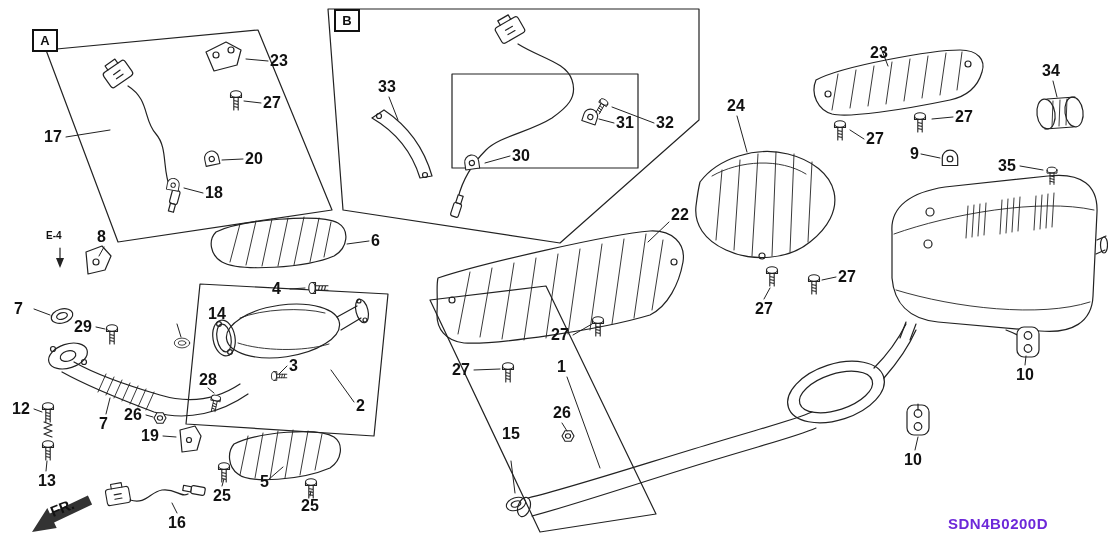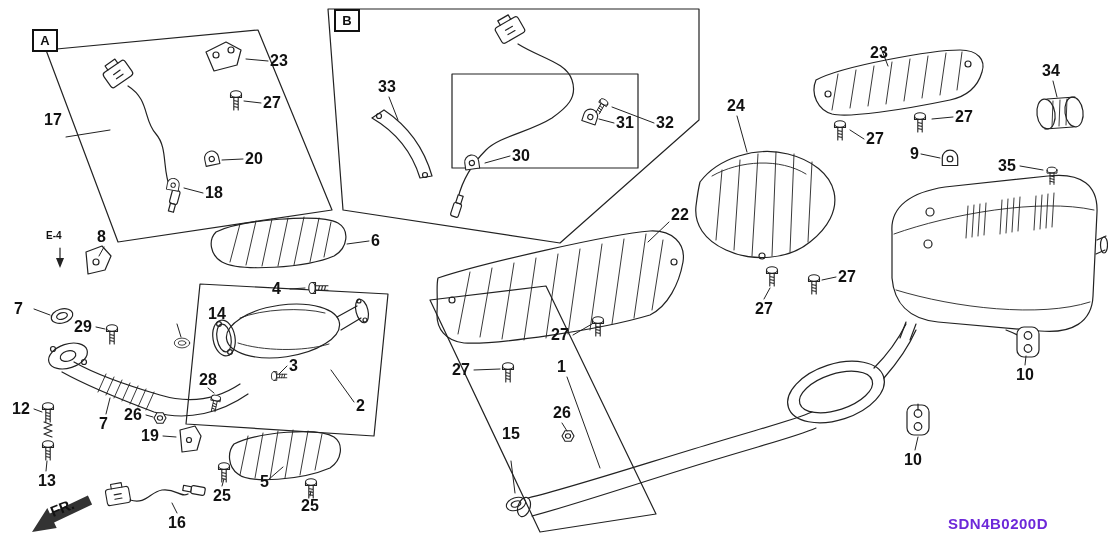--- a/index.html
+++ b/index.html
@@ -218,21 +218,21 @@
       <g stroke-width="1">
         <path d="M268,61 L246,59 M261,103 L244,101 M66,137 L110,130 M243,159 L222,160 M203,193 L184,188 M389,97 L398,120 M614,123 L599,119 M654,123 L612,107 M510,156 L485,163 M881,48 L888,66 M737,116 L747,152 M1053,81 L1057,97 M864,139 L850,130 M953,117 L932,119 M921,154 L940,158 M1020,166 L1043,170 M669,222 L648,242 M369,241 L347,244 M104,247 L99,256 M290,289 L305,288 M34,309 L50,315 M96,327 L105,329 M177,324 L181,337 M573,335 L592,324 M287,366 L279,374 M567,377 L600,468 M474,370 L500,369 M354,402 L331,370 M836,277 L822,280 M764,299 L770,288 M1025,365 L1026,356 M34,409 L42,412 M208,388 L214,393 M146,415 L153,417 M106,414 L110,398 M163,436 L176,437 M562,423 L567,431 M511,461 L515,493 M915,450 L918,437 M46,471 L47,461 M222,486 L224,479 M268,480 L283,467 M310,496 L311,491 M177,513 L172,503"></path>
       </g>
     </g>
   </svg>
 
   <div class="labels-layer">
 
   <div class="plabel" style="left: 270px; top: 53px;">23</div>
       <div class="plabel" style="left: 263px; top: 95px;">27</div>
-      <div class="plabel" style="left: 44px; top: 112px;">17</div>
+      <div class="plabel" style="left: 44px; top: 129px;">17</div>
       <div class="plabel" style="left: 245px; top: 151px;">20</div>
       <div class="plabel" style="left: 205px; top: 185px;">18</div>
       <div class="plabel" style="left: 378px; top: 79px;">33</div>
       <div class="plabel" style="left: 616px; top: 115px;">31</div>
       <div class="plabel" style="left: 656px; top: 115px;">32</div>
       <div class="plabel" style="left: 512px; top: 148px;">30</div>
       <div class="plabel" style="left: 870px; top: 30px; margin-top: 15px;">23</div>
       <div class="plabel" style="left: 727px; top: 98px;">24</div>
       <div class="plabel" style="left: 1042px; top: 63px;">34</div>
       <div class="plabel" style="left: 866px; top: 131px;">27</div>

